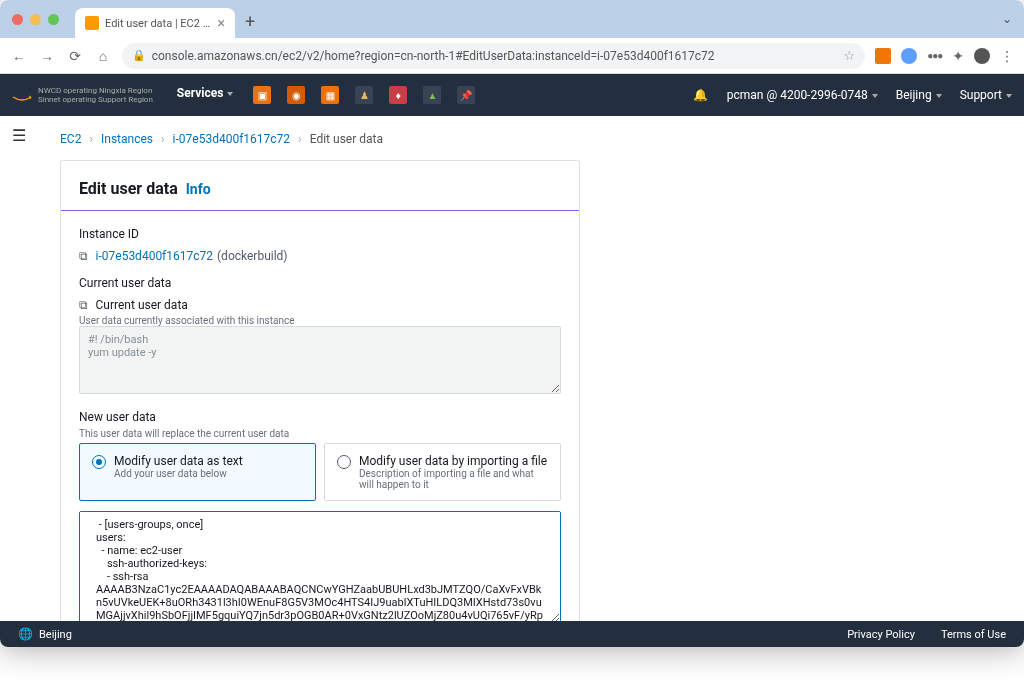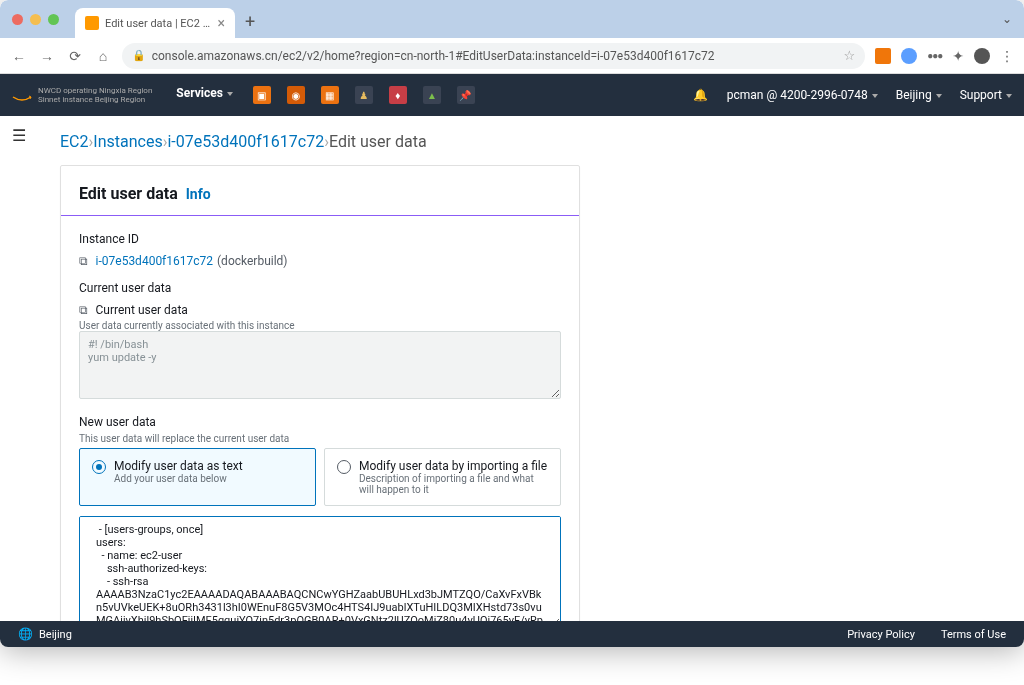--- a/index.html
+++ b/index.html
@@ -50,21 +50,21 @@
 .svc-dark { background: #3a4353; color: #aaa; }
 .aws-nav-right { margin-left: auto; display: flex; align-items: center; gap: 18px; }
 .bell-icon, .caret { font-size: 12px; }
 .caret::after { content: ""; display: inline-block; width: 0; height: 0; border-left: 3px solid transparent; border-right: 3px solid transparent; border-top: 4px solid #aaa; margin-left: 4px; vertical-align: middle; }
 
 
 .page-wrapper { display: flex; height: calc(100% - 130px); background: #fff; position: relative; }
 .hamburger { position: absolute; left: 12px; top: 10px; color: #333; font-size: 16px; }
 .content { margin-left: 40px; padding: 16px 20px; flex: 1; overflow: auto; }
 
-.breadcrumbs { font-size: 16px; color: #555; margin-bottom: 14px; display: flex; align-items: center; }
+.breadcrumbs { font-size: 12px; color: #555; margin-bottom: 14px; display: flex; align-items: center; gap: 8px; }
 .breadcrumbs a { color: #0073bb; text-decoration: none; }
 .breadcrumbs .sep { color: #aaa; }
 
 .panel { border: 1px solid #e0e0e0; border-radius: 2px; box-shadow: 0 1px 2px rgba(0,0,0,0.03); width: 520px; background: #fff; }
 .panel-title { padding: 18px 18px 12px; display: flex; align-items: baseline; gap: 8px; }
 .panel-title h2 { font-size: 16px; font-weight: bold; color: #16191f; }
 .info-link { color: #0073bb; font-size: 14px; font-weight: bold; }
 
 .panel-body { padding: 4px 18px 18px; border-top: 1px solid #8b5cf6; }
 .field-label { font-size: 12px; color: #16191f; margin-top: 12px; margin-bottom: 4px; }
@@ -140,21 +140,21 @@
   </div>
 
   <div class="aws-nav">
     <div class="aws-logo">
       <svg width="20" height="12" viewBox="0 0 20 12">
           <path d="M1 8 Q10 14 19 8" stroke="#ff9900" fill="none" stroke-width="1.5"></path>
           <path d="M17 7 L19 8 L18 10" stroke="#ff9900" fill="none"></path>
         </svg>
       <div>
         <div class="aws-region-text">NWCD operating Ningxia Region</div>
-        <div class="aws-region-text">Sinnet instance Beijing Region</div>
+        <div class="aws-region-text">Sinnet operating Support Region</div>
       </div>
     </div>
     <div class="aws-nav-items">
       <span class="aws-services caret">Services</span>
       <span class="svc-icon svc-orange">▣</span>
       <span class="svc-icon svc-dark-orange">◉</span>
       <span class="svc-icon svc-orange">▦</span>
       <span class="svc-icon svc-gold">♟</span>
       <span class="svc-icon svc-red">♦</span>
       <span class="svc-icon svc-green">▲</span>

